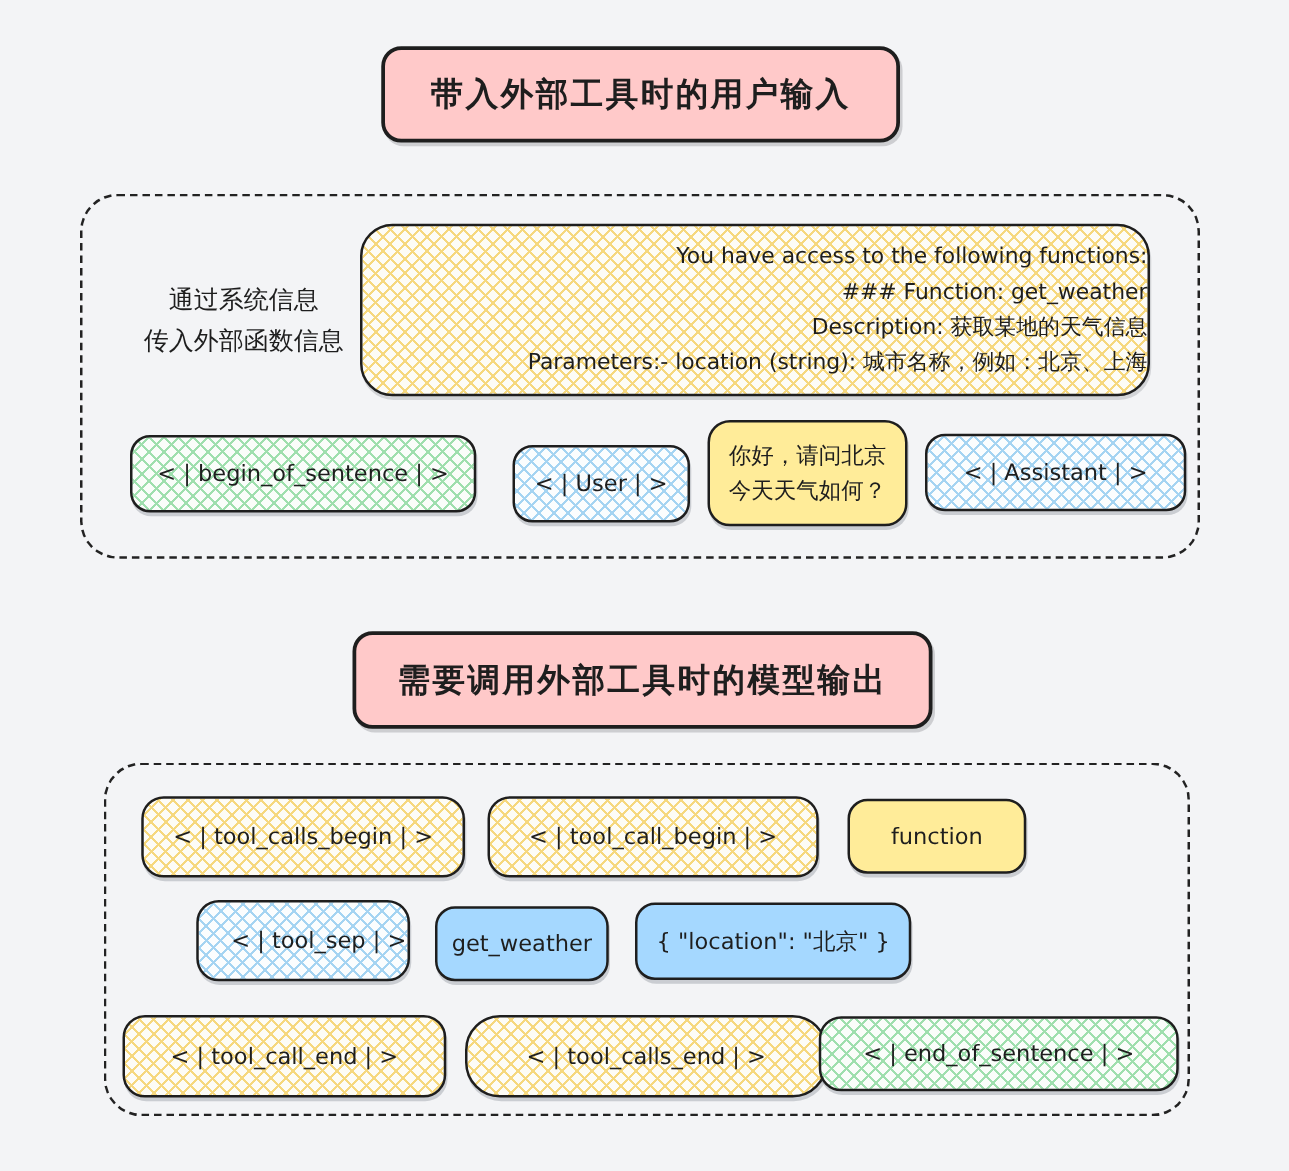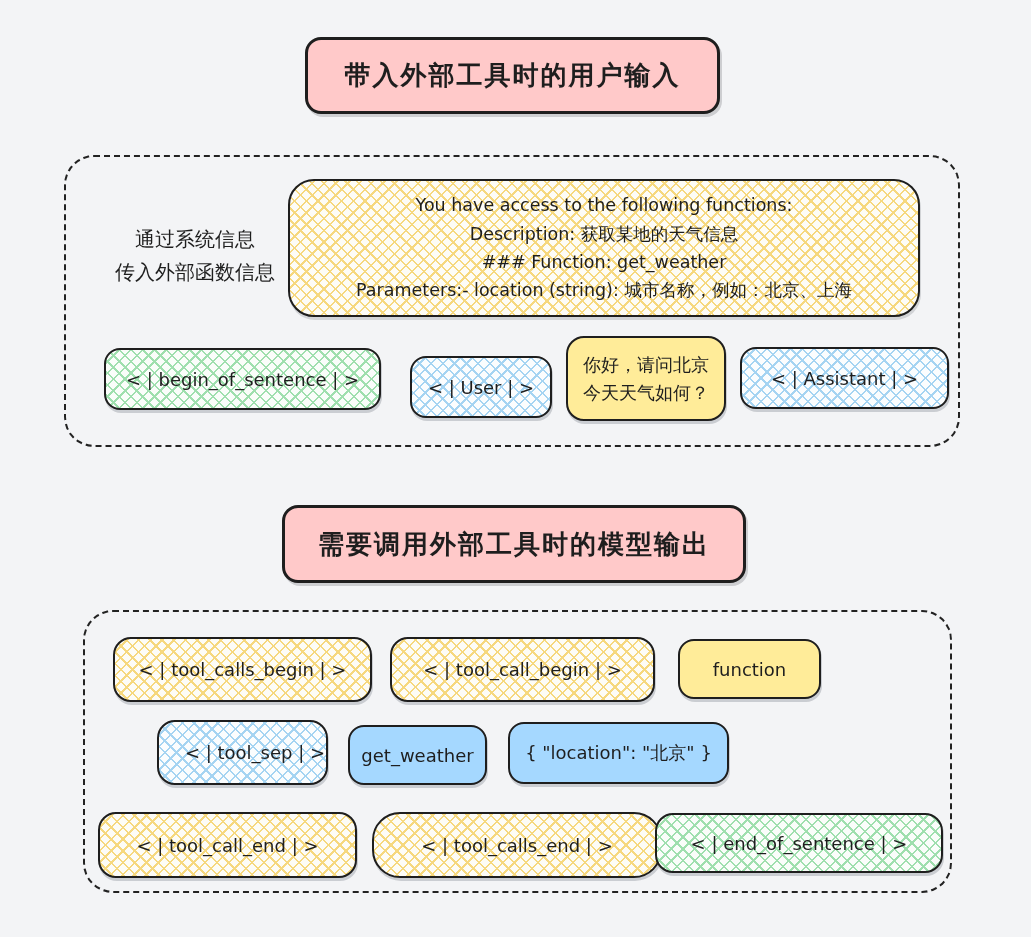--- a/index.html
+++ b/index.html
@@ -105,24 +105,24 @@
     <span>带入外部工具时的用户输入</span>
   </div>
 
   <div class="frame" style="left:64px; top:155px; width:896px; height:292px;"></div>
 
   <div class="side-label" style="left:85px; top:223px; width:220px;">
     <div>通过系统信息</div>
     <div>传入外部函数信息</div>
   </div>
 
-  <div class="sysbox hatch-yellow" style="left:288px; top:179px; width:632px; height:138px;">
+  <div class="sysbox hatch-yellow" style="left:288px; top:179px; width:632px; height:138px;align-items:flex-end;">
     <div>You have access to the following functions:</div>
+    <div>### Function: get_weather</div>
     <div>Description: 获取某地的天气信息</div>
-    <div>### Function: get_weather</div>
     <div>Parameters:- location (string): 城市名称，例如：北京、上海</div>
   </div>
 
   <div class="tok hatch-green" style="left:104px; top:348px; width:277px; height:62px;">
     <span>&lt; | begin_of_sentence | &gt;</span>
   </div>
 
   <div class="tok hatch-blue" style="left:410px; top:356px; width:142px; height:62px;">
     <span>&lt; | User | &gt;</span>
   </div>

